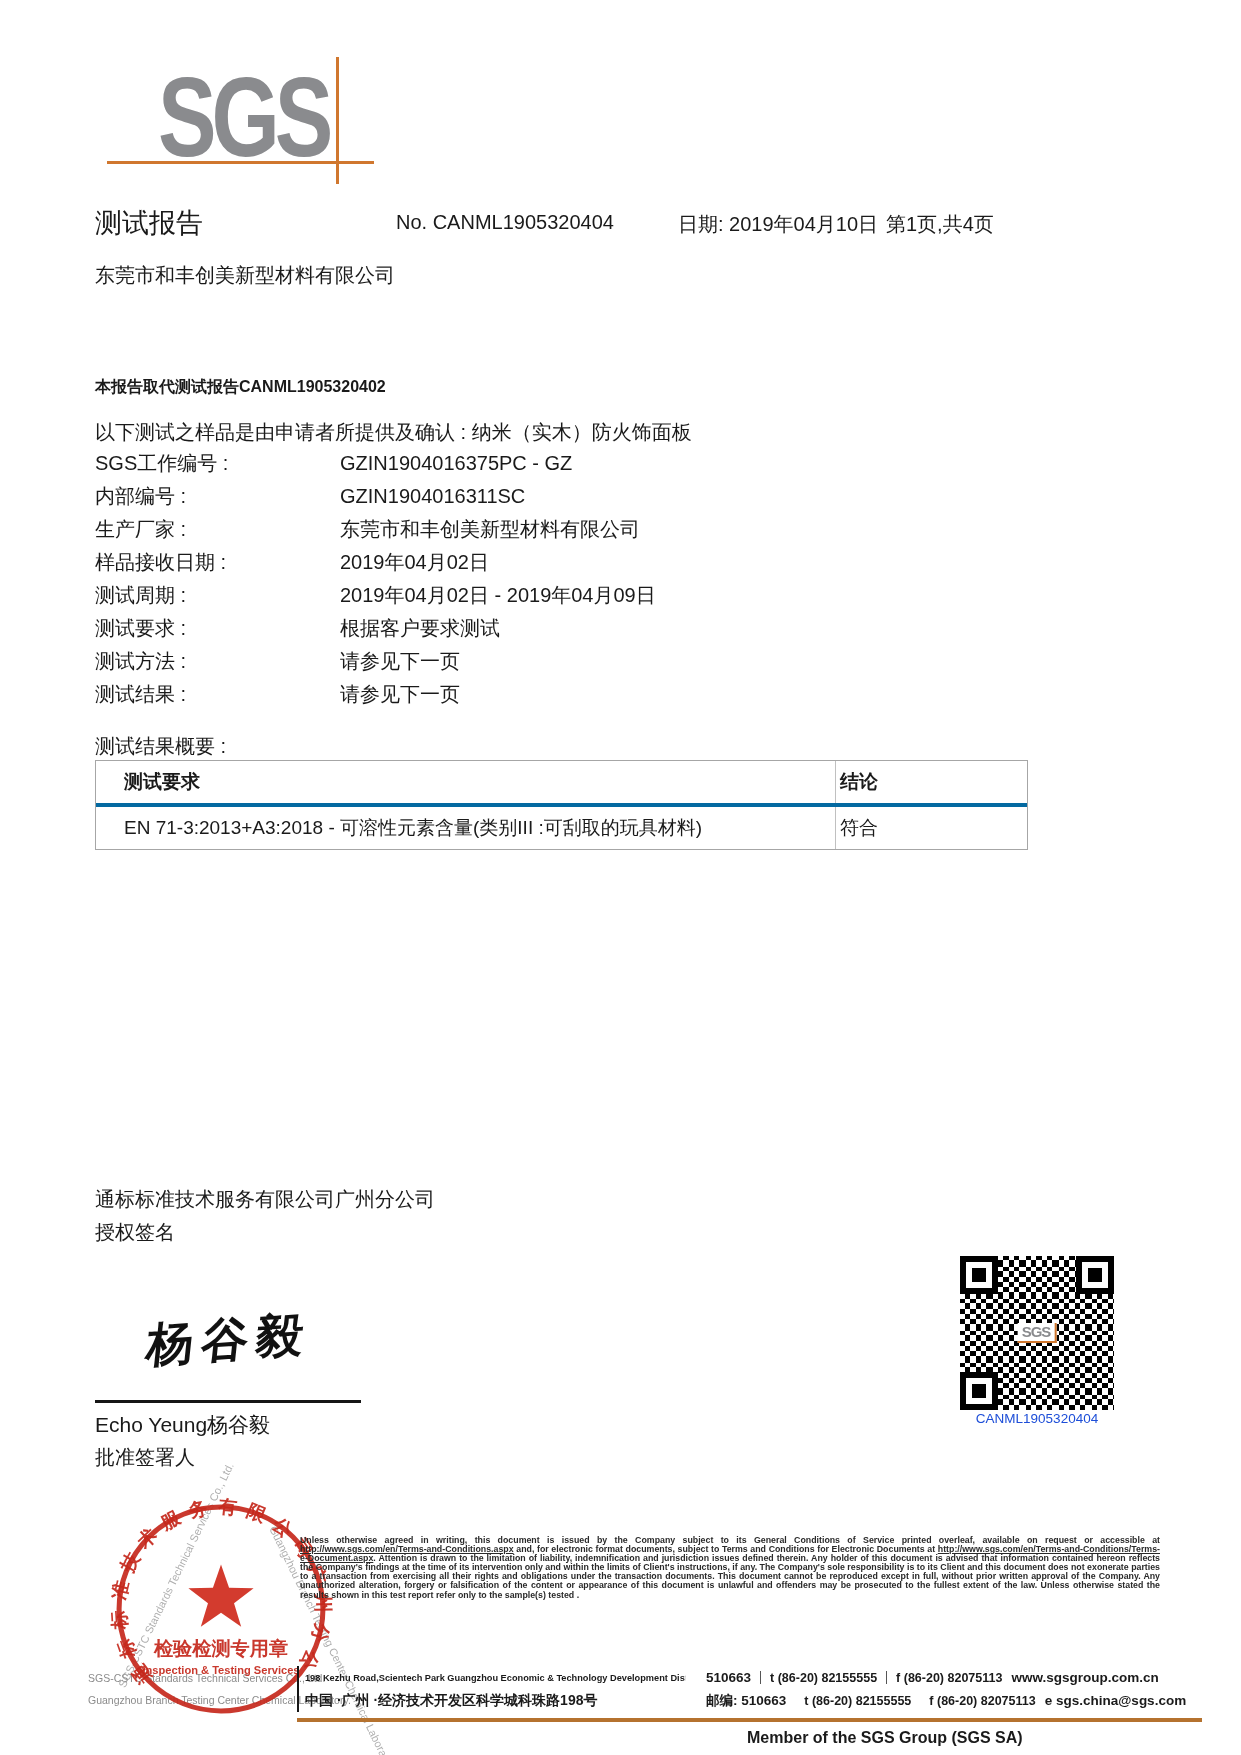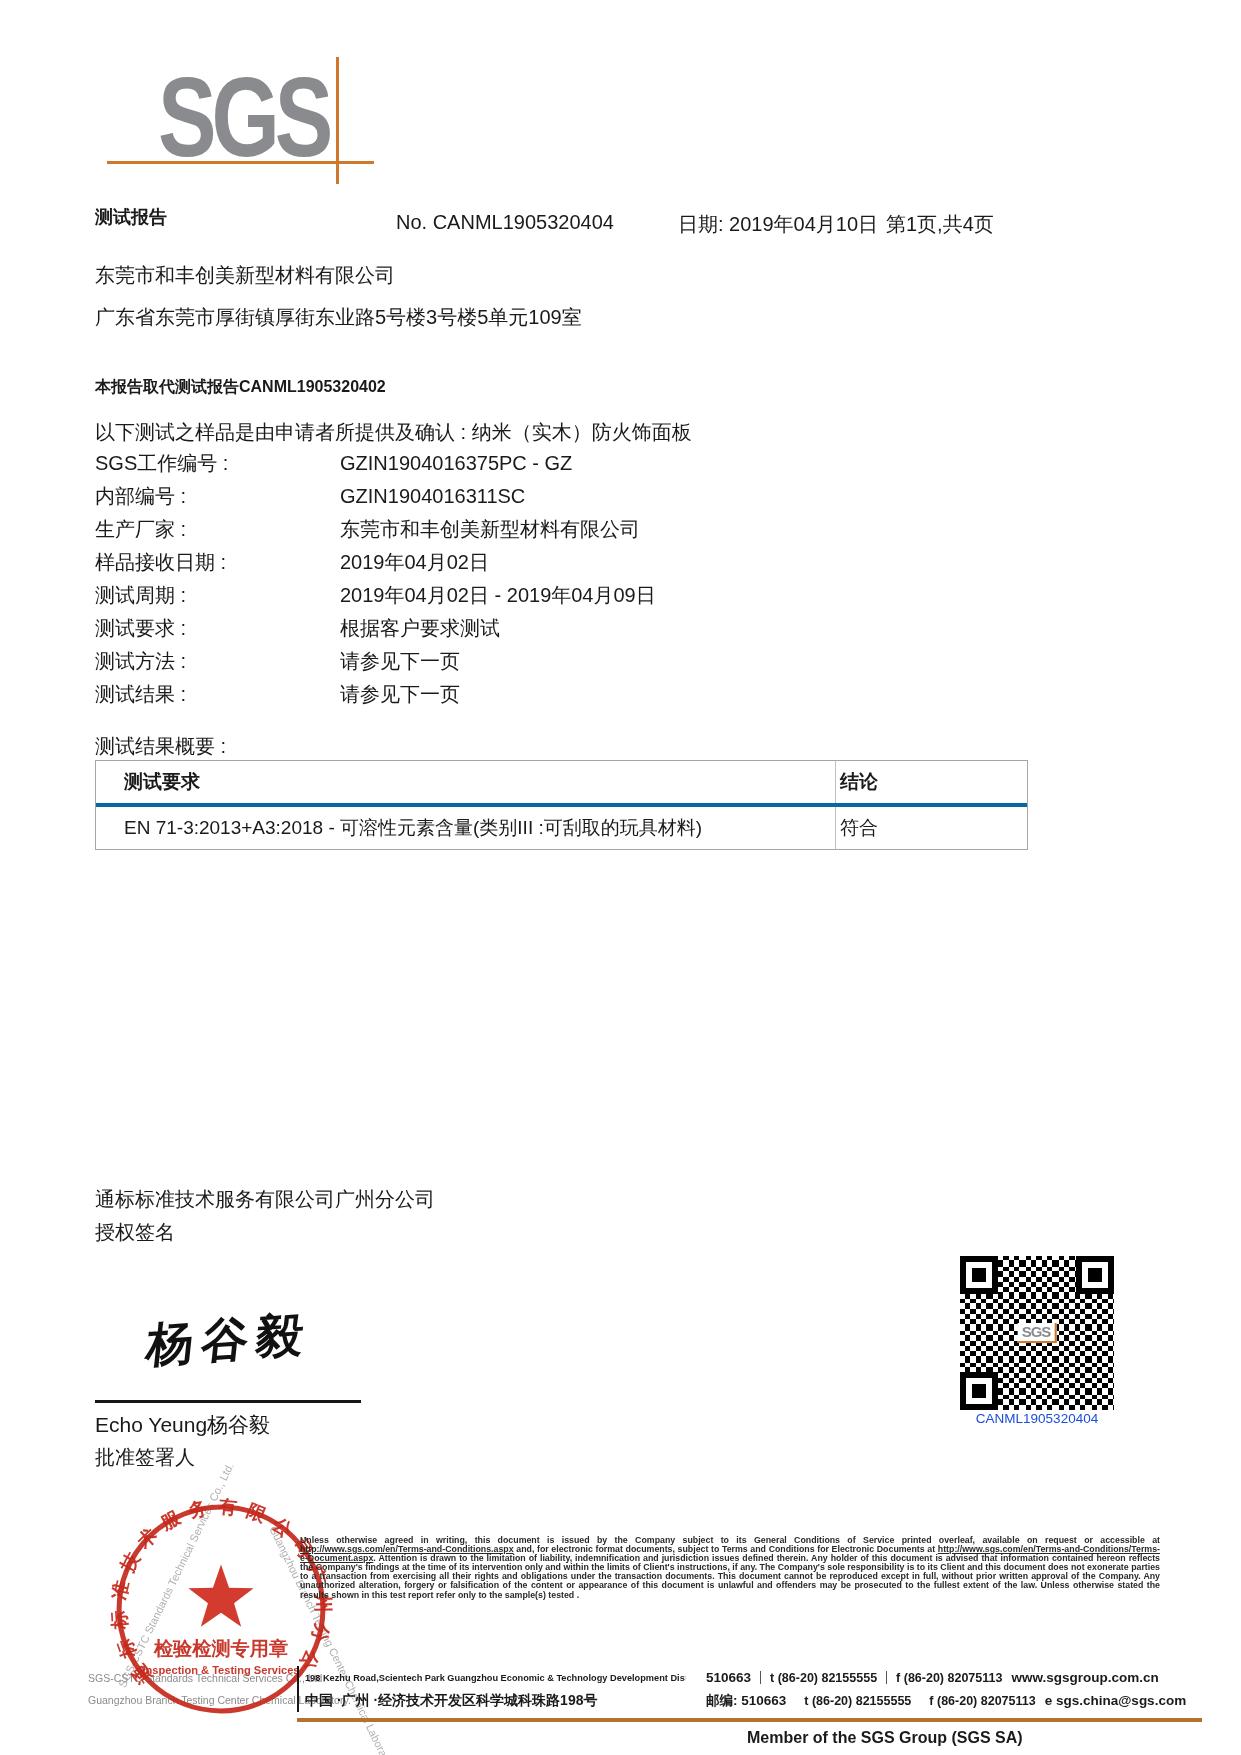--- a/index.html
+++ b/index.html
@@ -11,21 +11,21 @@
 
   
   .logo-text{
     position:absolute;left:158px;top:60px;font-size:122px;line-height:1;font-weight:bold;
     color:#8a8b8e;letter-spacing:-7px;transform:scaleX(0.72) scaleY(0.93);transform-origin:left top;
   }
   .logo-hline{position:absolute;left:107px;top:161px;width:267px;height:3px;background:#d0772e;}
   .logo-vline{position:absolute;left:336px;top:57px;width:3px;height:127px;background:#d0772e;}
 
   
-  .doc-title{left:95px;top:205px;font-size:18px;font-weight:bold;}
+  .doc-title{left:95px;top:205px;font-size:27px;font-weight:normal;}
   .report-no{left:396px;top:211px;font-size:20px;}
   .doc-date{left:678px;top:211px;font-size:20px;}
   .doc-pages{left:886px;top:211px;font-size:20px;}
 
   .applicant-name{left:95px;top:262px;font-size:20px;}
   .applicant-address{left:95px;top:304px;font-size:20px;}
 
   .replace-notice{left:95px;top:377px;font-size:16px;font-weight:bold;}
   .sample-statement{left:95px;top:419px;font-size:20px;text-align:right;}
 
@@ -118,21 +118,20 @@
     <div class="logo-hline"></div>
     <div class="logo-vline"></div>
   </div>
 
   <div class="abs doc-title">测试报告</div>
   <div class="abs report-no">No. CANML1905320404</div>
   <div class="abs doc-date">日期: 2019年04月10日</div>
   <div class="abs doc-pages">第1页,共4页</div>
 
   <div class="abs applicant-name">东莞市和丰创美新型材料有限公司</div>
-  <div class="abs applicant-address">广东省东莞市厚街镇厚街东业路5号楼3号楼5单元109室</div>
 
   <div class="abs replace-notice">本报告取代测试报告CANML1905320402</div>
   <div class="abs sample-statement">以下测试之样品是由申请者所提供及确认 : 纳米（实木）防火饰面板</div>
 
   <div class="abs details">
     <div class="detail-row">
       <span class="detail-label">SGS工作编号 :</span>
       <span class="detail-value">GZIN1904016375PC - GZ</span>
     </div>
     <div class="detail-row">

